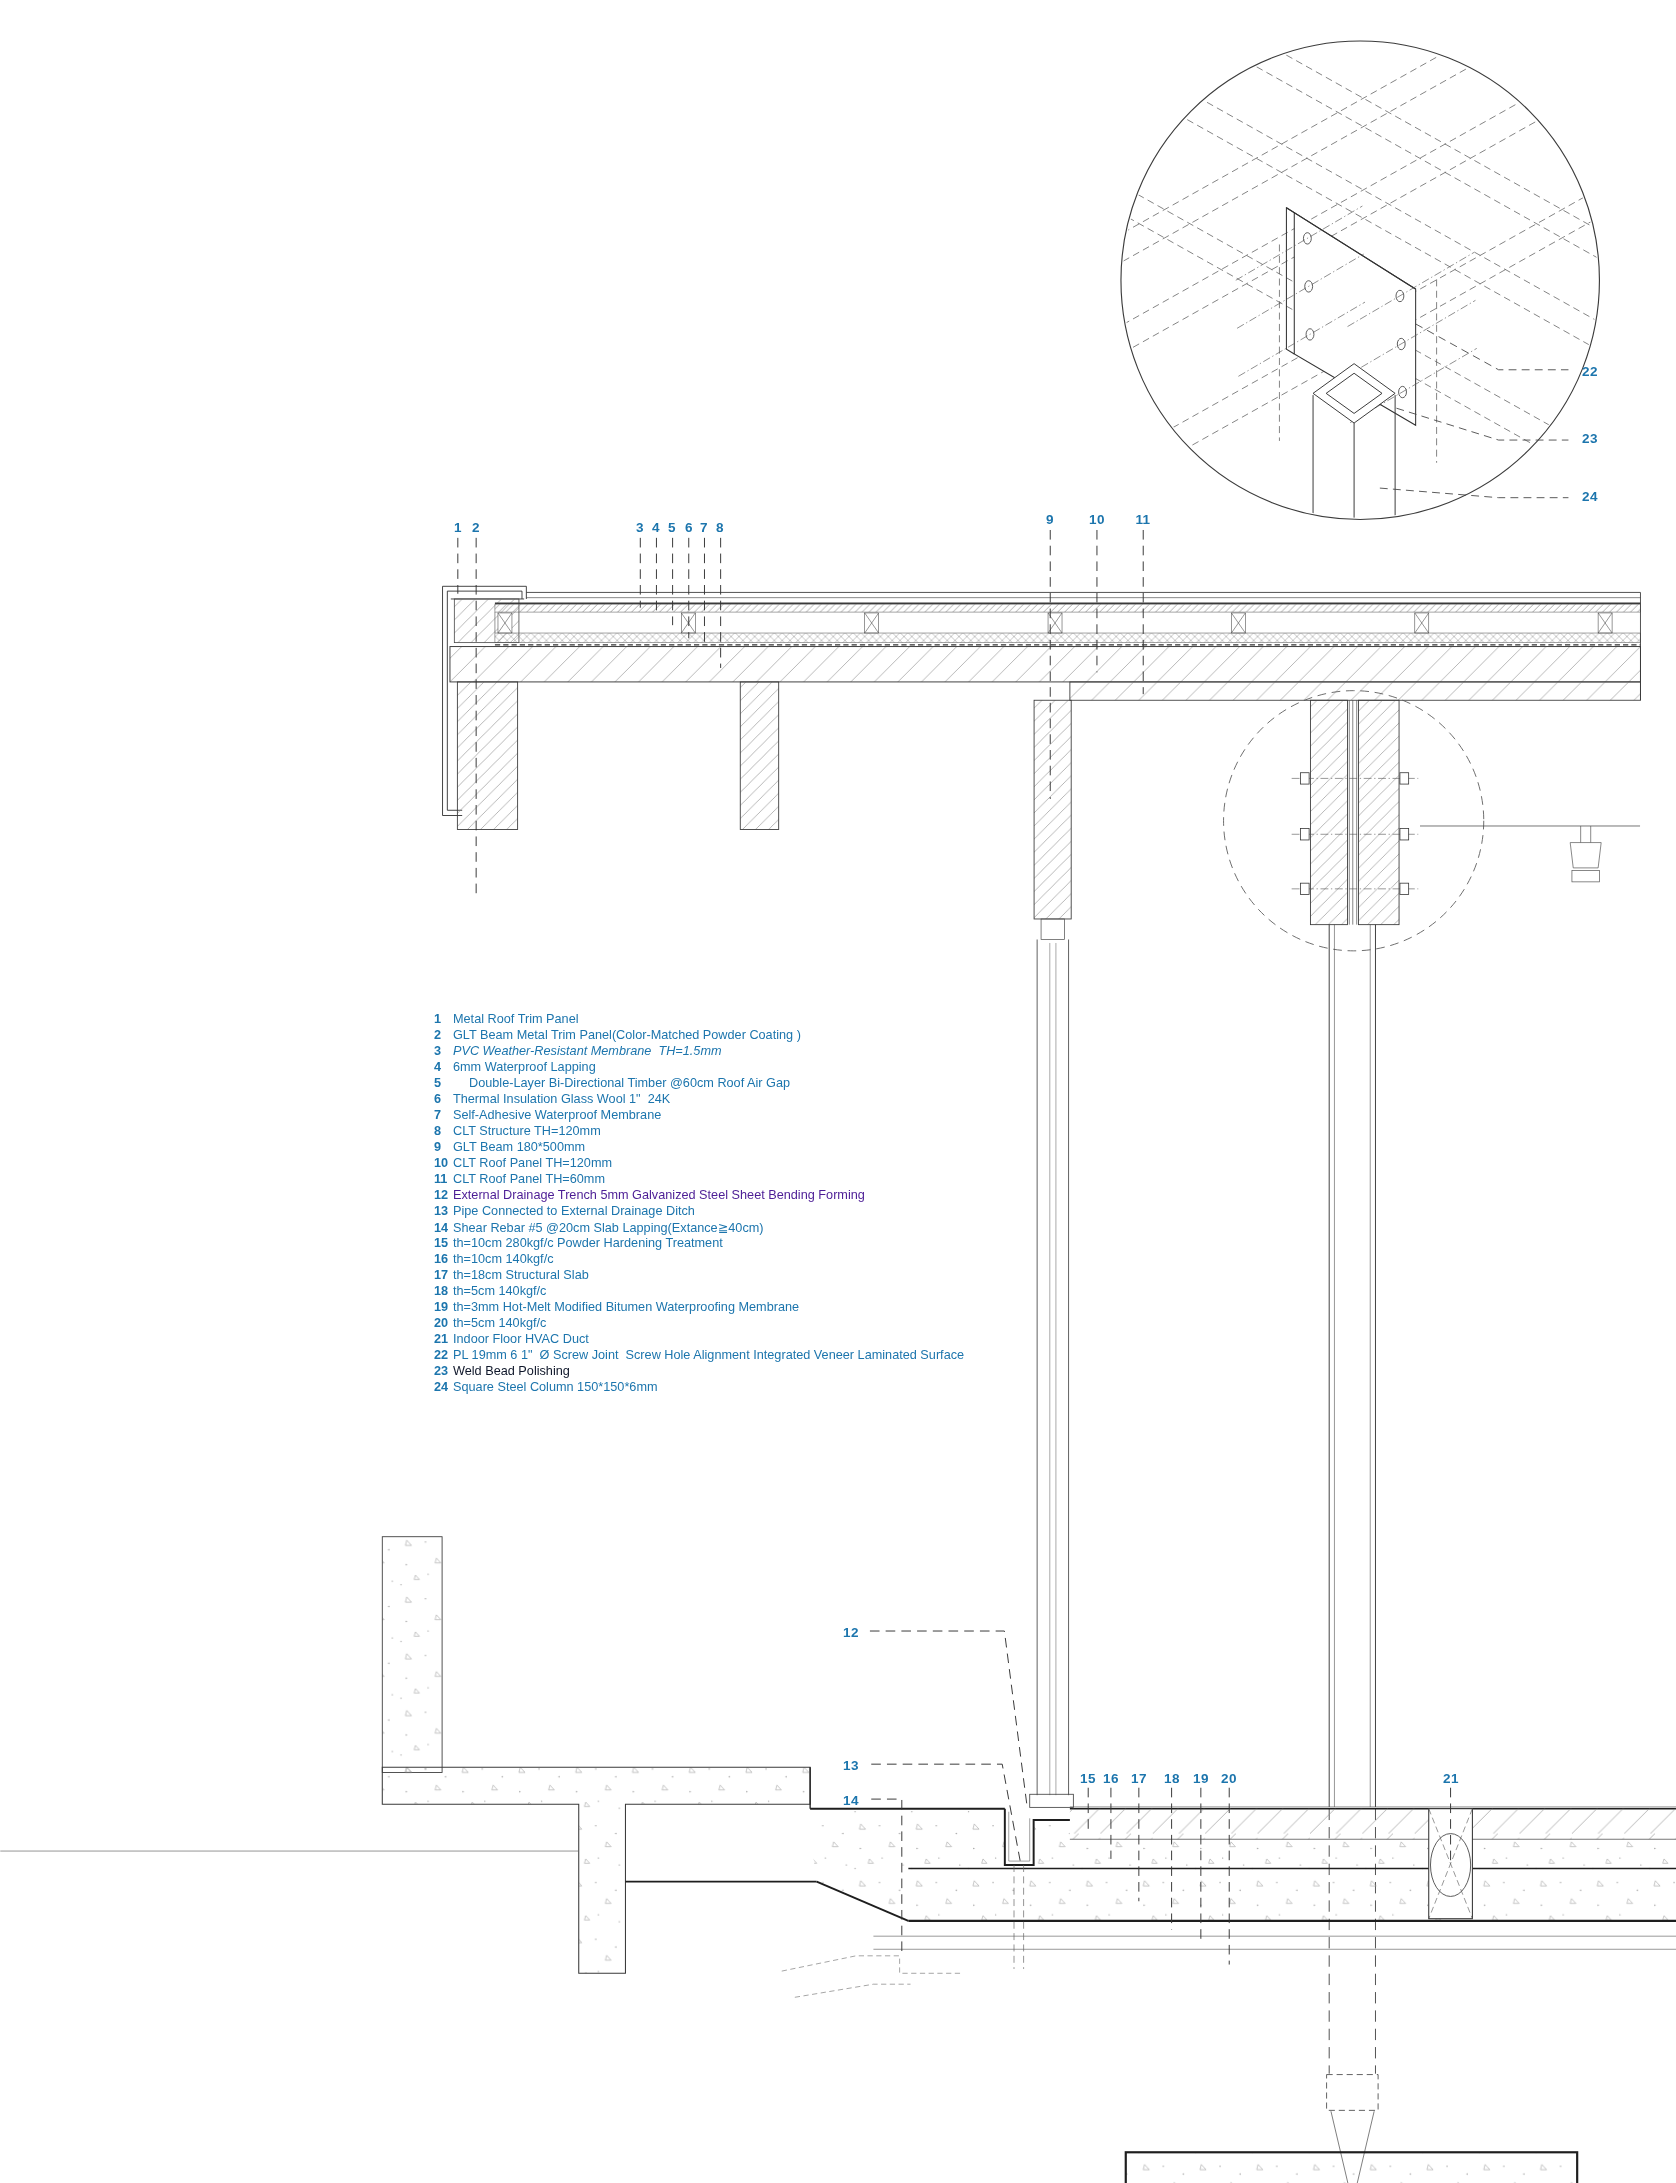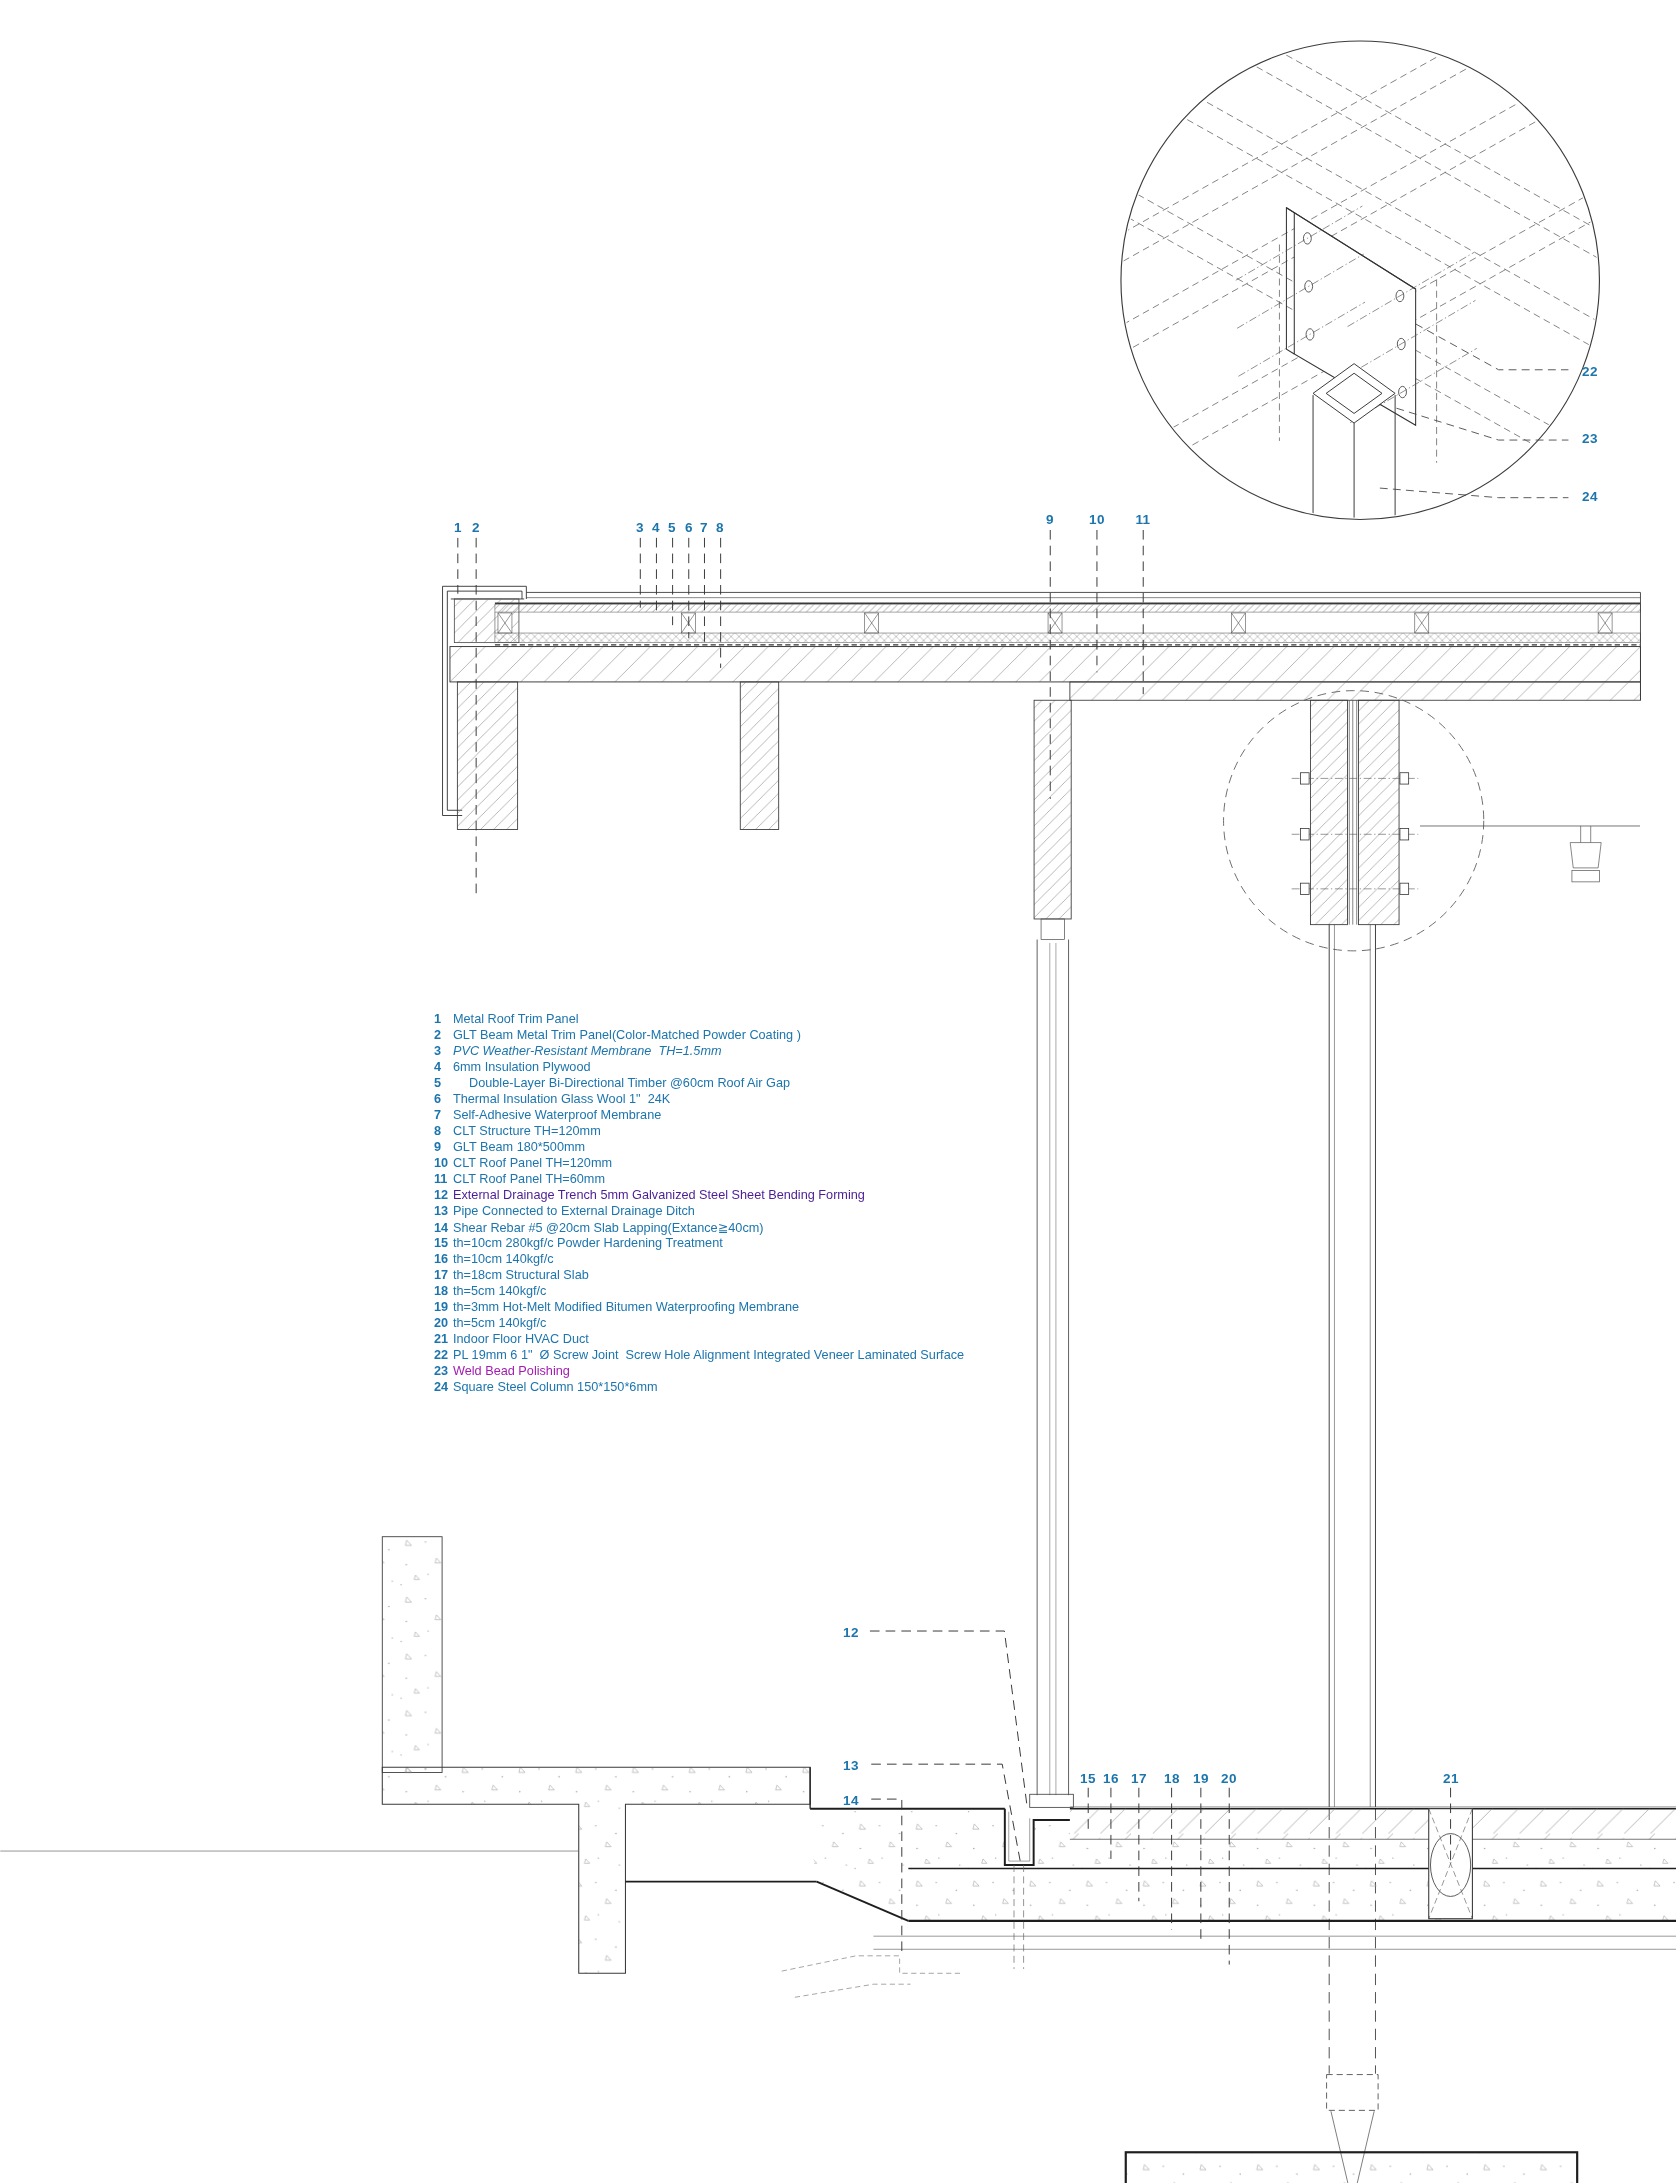--- a/index.html
+++ b/index.html
@@ -341,21 +341,21 @@
       <div class="legend-row">
         <span class="legend-num" style="color: rgb(28, 117, 173);">2</span>
         <span class="legend-text" style="color: rgb(28, 117, 173);">GLT Beam Metal Trim Panel(Color-Matched Powder Coating )</span>
       </div>
       <div class="legend-row">
         <span class="legend-num" style="color: rgb(28, 117, 173);">3</span>
         <span class="legend-text" style="color: rgb(28, 117, 173); font-style: italic;">PVC Weather-Resistant Membrane  TH=1.5mm</span>
       </div>
       <div class="legend-row">
         <span class="legend-num" style="color: rgb(28, 117, 173);">4</span>
-        <span class="legend-text" style="color: rgb(28, 117, 173);">6mm Insulation Plywood</span>
+        <span class="legend-text" style="color: rgb(28, 117, 173);">6mm Waterproof Lapping</span>
       </div>
       <div class="legend-row">
         <span class="legend-num" style="color: rgb(28, 117, 173);">5</span>
         <span class="legend-text" style="color: rgb(28, 117, 173); margin-left: 16px;">Double-Layer Bi-Directional Timber @60cm Roof Air Gap</span>
       </div>
       <div class="legend-row">
         <span class="legend-num" style="color: rgb(28, 117, 173);">6</span>
         <span class="legend-text" style="color: rgb(28, 117, 173);">Thermal Insulation Glass Wool 1"  24K</span>
       </div>
       <div class="legend-row">
@@ -417,21 +417,21 @@
       <div class="legend-row">
         <span class="legend-num" style="color: rgb(28, 117, 173);">21</span>
         <span class="legend-text" style="color: rgb(28, 117, 173);">Indoor Floor HVAC Duct</span>
       </div>
       <div class="legend-row">
         <span class="legend-num" style="color: rgb(28, 117, 173);">22</span>
         <span class="legend-text" style="color: rgb(28, 117, 173);">PL 19mm 6 1"  Ø Screw Joint  Screw Hole Alignment Integrated Veneer Laminated Surface</span>
       </div>
       <div class="legend-row">
         <span class="legend-num" style="color: rgb(28, 117, 173);">23</span>
-        <span class="legend-text" style="color: #a21caf;">Weld Bead Polishing</span>
+        <span class="legend-text" style="color: #0f172a;">Weld Bead Polishing</span>
       </div>
       <div class="legend-row">
         <span class="legend-num" style="color: rgb(28, 117, 173);">24</span>
         <span class="legend-text" style="color: rgb(28, 117, 173);">Square Steel Column 150*150*6mm</span>
       </div>
     </div>
 
 </div>
 
 

